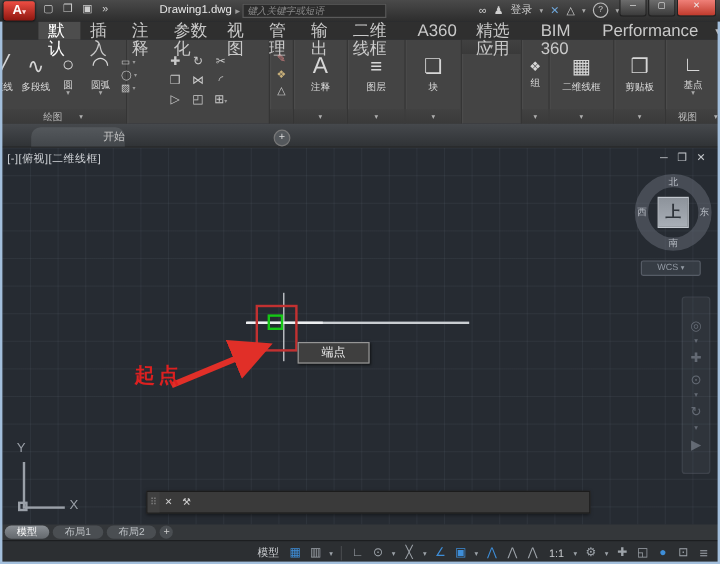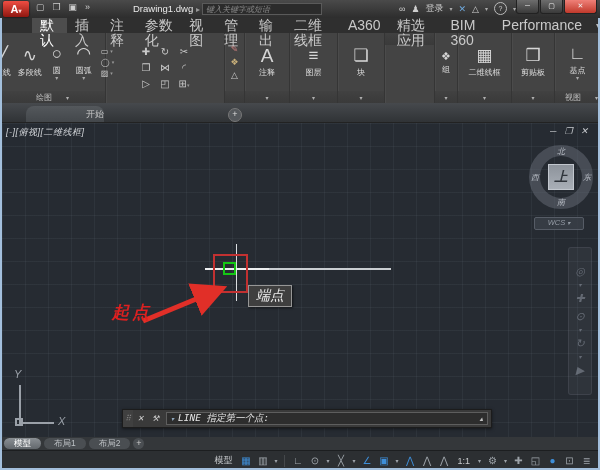--- a/index.html
+++ b/index.html
@@ -55,21 +55,21 @@
   .ftabs{position:absolute;left:0;top:103px;width:600px;height:19px;background:linear-gradient(#46494d,#303336);border-bottom:1px solid #222;z-index:37;}
   .ftab{position:absolute;top:3px;height:16px;border-radius:8px 8px 0 0;font-size:9px;line-height:16px;text-align:right;cursor:default;}
   .ftab.start{left:26px;width:78px;background:linear-gradient(#54585c,#43474b);color:#c6c6c6;}
   .ftab.doc{left:118px;width:100px;background:linear-gradient(#9da3aa,#757b82);color:#fff;font-weight:bold;}
   .ftab.doc .fx{font-weight:normal;color:#e3e7eb;font-size:8px;margin-left:6px;}
   .fadd{position:absolute;left:228px;top:5px;width:12px;height:12px;border-radius:50%;background:#54585c;border:1px solid #777;color:#ddd;font-size:9px;line-height:11px;text-align:center;}
 
   
   .canvas{position:absolute;left:2px;top:122px;width:596px;height:315px;background-color:#262b32;
     background-image:linear-gradient(rgba(160,175,195,0.07) 1px,transparent 1px),linear-gradient(90deg,rgba(160,175,195,0.07) 1px,transparent 1px);
-    background-size:23px 23px;border-top:1px solid #4a4e52;box-sizing:border-box;overflow:hidden;z-index:30;font-style:italic;}
+    background-size:23px 23px;border-top:1px solid #4a4e52;box-sizing:border-box;overflow:hidden;z-index:30;}
   .vplabel{position:absolute;left:4px;top:3px;font-size:9px;color:#d2d5d9;letter-spacing:0.5px;}
   .vpctl{position:absolute;right:10px;top:3px;display:flex;gap:8px;font-size:9px;color:#c5c8cc;}
 
   .vcube{position:absolute;right:5px;top:22px;width:64px;height:64px;}
   .vring{position:absolute;inset:0;border-radius:50%;border:11px solid rgba(98,104,115,0.55);box-sizing:border-box;}
   .vdir{position:absolute;font-size:8px;color:#b5bac2;z-index:2;}
   .vN{top:1px;left:50%;transform:translateX(-50%);}
   .vS{bottom:1px;left:50%;transform:translateX(-50%);}
   .vW{left:2px;top:50%;transform:translateY(-50%);}
   .vE{right:2px;top:50%;transform:translateY(-50%);}
@@ -84,21 +84,21 @@
   .ucs-h{position:absolute;left:17px;top:299px;width:35px;height:2px;background:#9aa0a8;}
   .ucs-o{position:absolute;left:13px;top:295px;width:8px;height:8px;border:2px solid #9aa0a8;box-sizing:border-box;background:transparent;}
   .ucs-y{position:absolute;left:12px;top:245px;font-size:11px;color:#9aa0a8;}
   .ucs-x{position:absolute;left:56px;top:292px;font-size:11px;color:#9aa0a8;}
 
   .dline{position:absolute;left:204px;top:145px;width:185px;height:2px;background:#c9cdd1;}
   .ch-v{position:absolute;left:234px;top:121px;width:1px;height:57px;background:#dadde0;}
   .ch-h{position:absolute;left:203px;top:145px;width:64px;height:1.5px;background:#eceef0;}
   .snapbox{position:absolute;left:221px;top:139px;width:13px;height:13px;border:2px solid #15c715;box-sizing:border-box;}
   .redbox{position:absolute;left:211px;top:131px;width:35px;height:39px;border:2px solid #c23131;box-sizing:border-box;}
-  .snaptip{position:absolute;left:246px;top:162px;background:#3f3f3f;border:1px solid #969696;box-shadow:1px 1px 2px rgba(0,0,0,0.6);color:#ececec;font-size:14px;padding:1px 7px;white-space:nowrap;}
+  .snaptip{position:absolute;left:246px;top:162px;background:#3f3f3f;border:1px solid #969696;box-shadow:1px 1px 2px rgba(0,0,0,0.6);color:#ececec;font-size:10px;padding:1px 19px;white-space:nowrap;}
   .arrow-svg{position:absolute;left:128px;top:156px;width:108px;height:48px;}
   .startnote{position:absolute;left:110px;top:178px;font-size:17px;font-weight:bold;color:#dd2020;letter-spacing:3px;}
 
   
   .cmdbar{position:absolute;left:120px;top:286px;width:370px;height:19px;background:#3a3a3a;border:1px solid #1c1c1c;box-shadow:0 1px 3px rgba(0,0,0,0.5);display:flex;align-items:stretch;box-sizing:border-box;z-index:45;}
   .cmdgrip{width:10px;color:#808080;font-size:8px;text-align:center;line-height:17px;background:#404040;}
   .cmdbtn{width:15px;color:#cfcfcf;font-size:8px;text-align:center;line-height:17px;}
   .cmdfield{flex:1;margin:2px 3px;background:#2d2d2d;border:1px solid #5e5e5e;display:flex;align-items:center;padding:0 4px;gap:4px;}
   .cmdrecent{color:#8fa7bc;font-size:6px;}
   .cmdtext{font-family:"DejaVu Sans Mono",monospace;font-size:9.5px;color:#e8e8e8;white-space:nowrap;}
@@ -388,25 +388,20 @@
         </marker>
       </defs>
       <line x1="13" y1="42" x2="88" y2="11" stroke="#e12f28" stroke-width="5" marker-end="url(#ah)"></line>
     </svg>
     <div class="startnote">起点</div>
 
     <div class="cmdbar">
       <div class="cmdgrip">⠿</div>
       <div class="cmdbtn">✕</div>
       <div class="cmdbtn">⚒</div>
-      <div class="cmdfield">
-        <span class="cmdrecent">▾</span>
-        <span class="cmdtext">LINE 指定第一个点:</span>
-        <span class="cmdup">▴</span>
-      </div>
     </div>
   </div>
 
   <div class="ltabs">
     <span class="ltab active">模型</span>
     <span class="ltab">布局1</span>
     <span class="ltab">布局2</span>
     <span class="ladd">+</span>
   </div>
 

